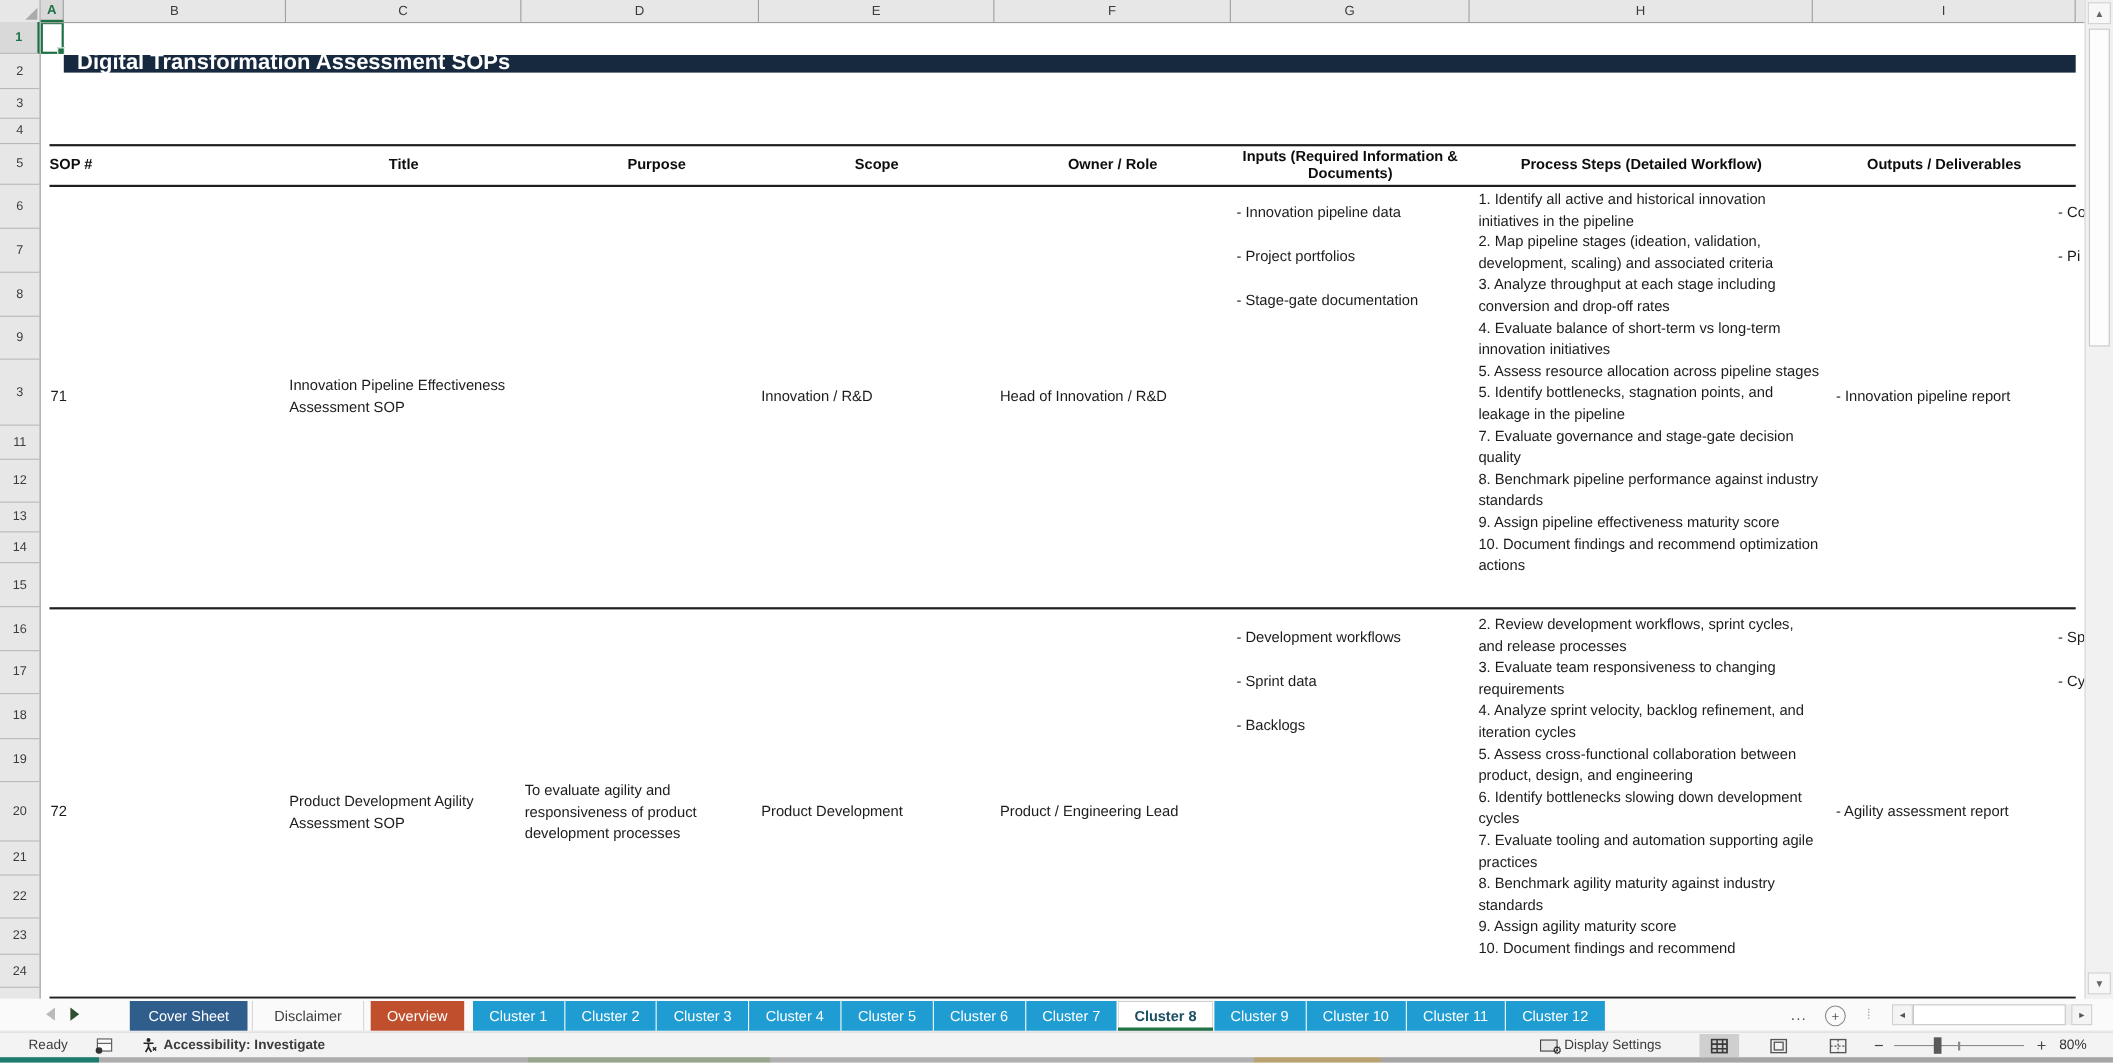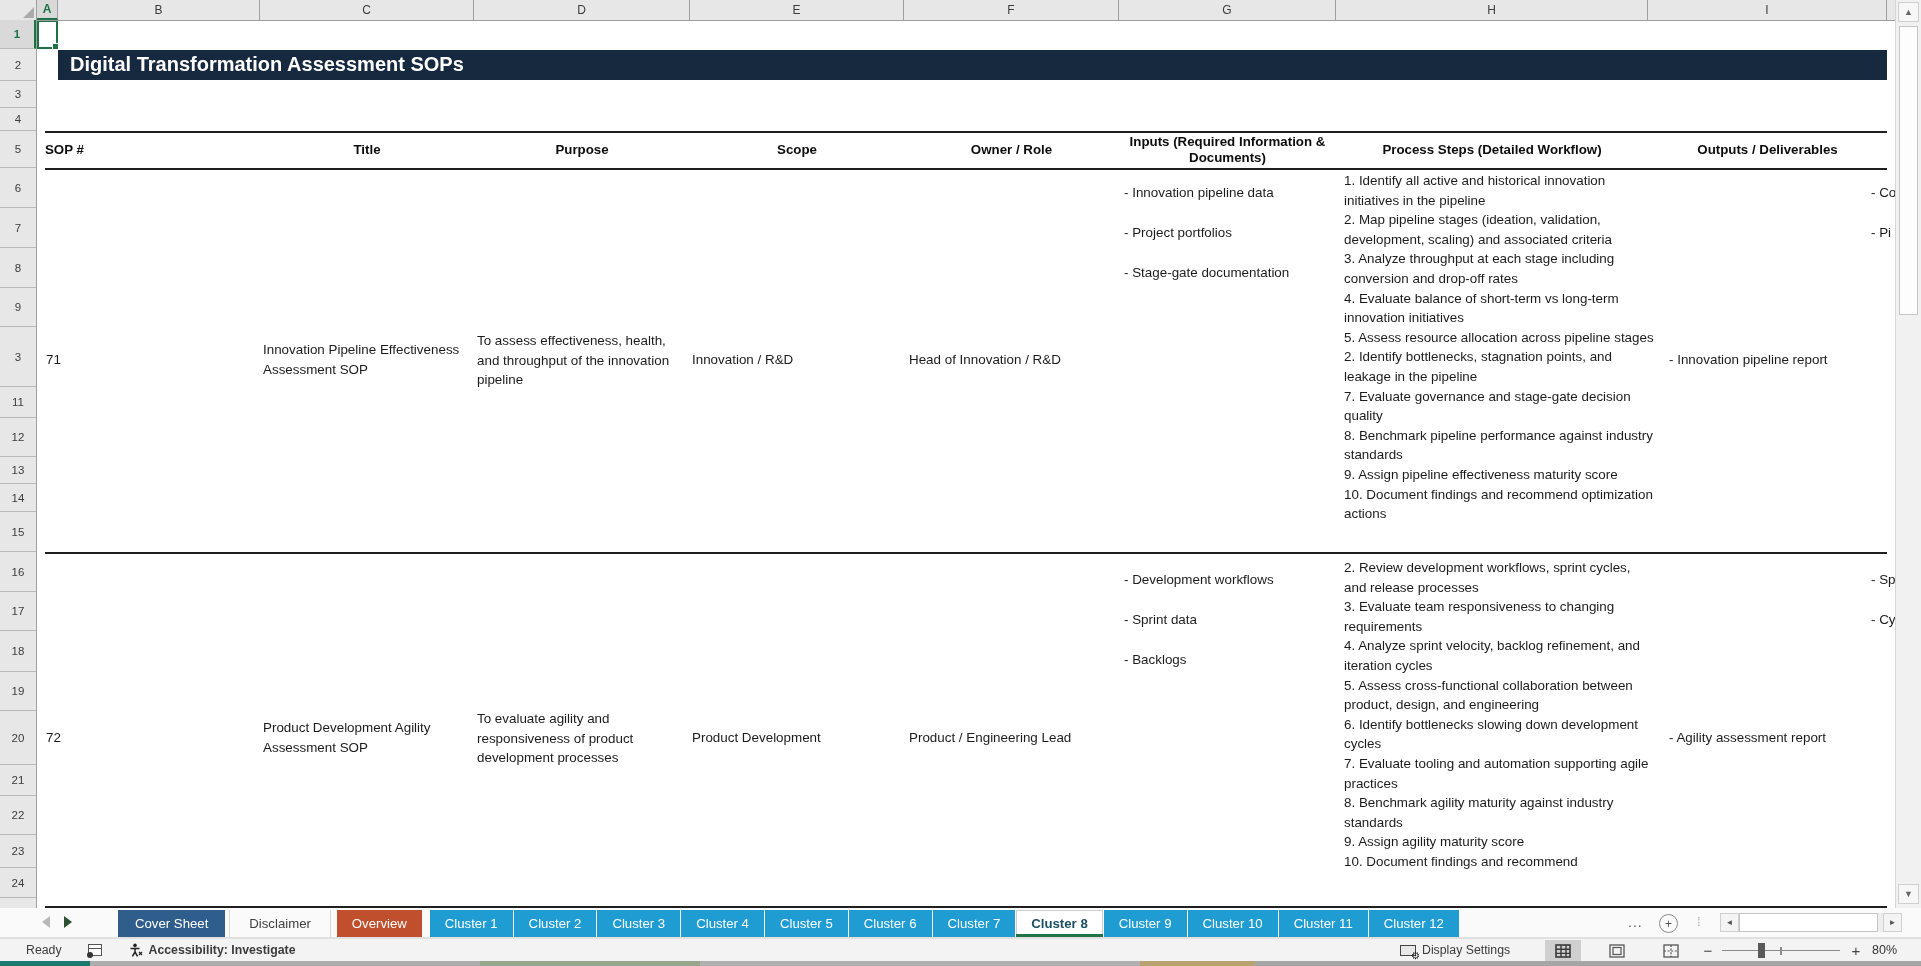--- a/index.html
+++ b/index.html
@@ -23,21 +23,21 @@
   .row-h{position:absolute;left:0;width:36px;box-sizing:border-box;border-bottom:1px solid #B9B9B9;
          display:flex;align-items:center;justify-content:center;font-size:11.5px;color:#3c3c3c;}
   .row-h.sel{background:#D9D9D9;color:#1E7145;border-right:2px solid #1E7145;font-weight:700;}
 
   
   #canvas{position:absolute;left:37px;top:20px;width:1858px;height:888px;background:#fff;
           overflow:hidden;font-size:13.4px;line-height:19.6px;color:#1c1c1c;}
   #cell-a1{position:absolute;left:0;top:0;width:21px;height:29px;border:2px solid #1E7145;
            box-sizing:border-box;background:#fff;}
   #cell-a1 .handle{position:absolute;right:-3px;bottom:-3px;width:5px;height:5px;background:#1E7145;border:1px solid #fff;}
-  #title-bar{position:absolute;left:21px;top:30px;width:1829px;height:30px;background:#16293F;
+  #title-bar{position:absolute;left:21px;top:30px;width:1829px;height:16px;background:#16293F;
              color:#fff;font-weight:700;font-size:20px;display:flex;align-items:center;padding-left:12px;box-sizing:border-box;}
   #subtitle-bar{position:absolute;left:21px;top:61px;width:1829px;height:27px;background:#3FA8DC;
              color:#fff;font-weight:700;font-size:15.5px;display:flex;align-items:center;padding-left:12px;box-sizing:border-box;}
   .hline{position:absolute;left:8px;width:1842px;height:1.6px;background:#1f1f1f;}
   .th{position:absolute;top:111px;height:37px;display:flex;align-items:center;justify-content:center;
       text-align:center;font-weight:700;font-size:13.3px;line-height:15.5px;color:#0d0d0d;}
   .th--left{justify-content:flex-start;text-align:left;}
 
   .row-block{position:absolute;left:0;width:1858px;}
   #row-a{top:148px;height:384px;}
@@ -169,49 +169,48 @@
     </div>
 
   <div id="title-bar" class="cellv">
     <span>Digital Transformation Assessment SOPs</span>
   </div>
 
   <div class="hline" style="top:111px"></div>
   <div id="table-header-row">
       <div class="th th--left" style="left: 8px; width: 207px;">SOP #</div>
       <div class="th" style="left: 223px; width: 214px;">Title</div>
-      <div class="th" style="left: 437px; width: 216px;">Purpose</div>
+      <div class="th" style="left: 452px; width: 216px;">Purpose</div>
       <div class="th" style="left: 653px; width: 214px;">Scope</div>
       <div class="th" style="left: 867px; width: 215px;">Owner / Role</div>
       <div class="th" style="left: 1082px; width: 217px;">Inputs (Required Information &amp; Documents)</div>
       <div class="th" style="left: 1299px; width: 312px;">Process Steps (Detailed Workflow)</div>
       <div class="th" style="left: 1611px; width: 239px;">Outputs / Deliverables</div>
     </div>
   <div class="hline" style="top:148px"></div>
   <div class="hline" style="top:532px"></div>
   <div class="hline" style="top:886px"></div>
 
   <div class="row-block" id="row-a">
     <div class="cellv vc c-sop">71</div>
     <div class="cellv vc c-title">Innovation Pipeline Effectiveness Assessment SOP</div>
-    <div class="cellv vc c-purpose">To assess effectiveness, health, and throughput of the innovation pipeline</div>
     <div class="cellv vc c-scope">Innovation / R&amp;D</div>
     <div class="cellv vc c-owner">Head of Innovation / R&amp;D</div>
     <div class="inputs">
         <div>- Innovation pipeline data</div>
         <div>- Project portfolios</div>
         <div>- Stage-gate documentation</div>
       </div>
     <div class="steps">
         <div>1. Identify all active and historical innovation initiatives in the pipeline</div>
         <div>2. Map pipeline stages (ideation, validation, development, scaling) and associated criteria</div>
         <div>3. Analyze throughput at each stage including conversion and drop-off rates</div>
         <div>4. Evaluate balance of short-term vs long-term innovation initiatives</div>
         <div>5. Assess resource allocation across pipeline stages</div>
-        <div>2. Identify bottlenecks, stagnation points, and leakage in the pipeline</div>
+        <div>5. Identify bottlenecks, stagnation points, and leakage in the pipeline</div>
         <div>7. Evaluate governance and stage-gate decision quality</div>
         <div>8. Benchmark pipeline performance against industry standards</div>
         <div>9. Assign pipeline effectiveness maturity score</div>
         <div>10. Document findings and recommend optimization actions</div>
       </div>
     <div class="cellv vc c-outputs">- Innovation pipeline report</div>
     <div class="sliver">
         <div>- Co</div>
         <div>- Pi</div>
       </div>

